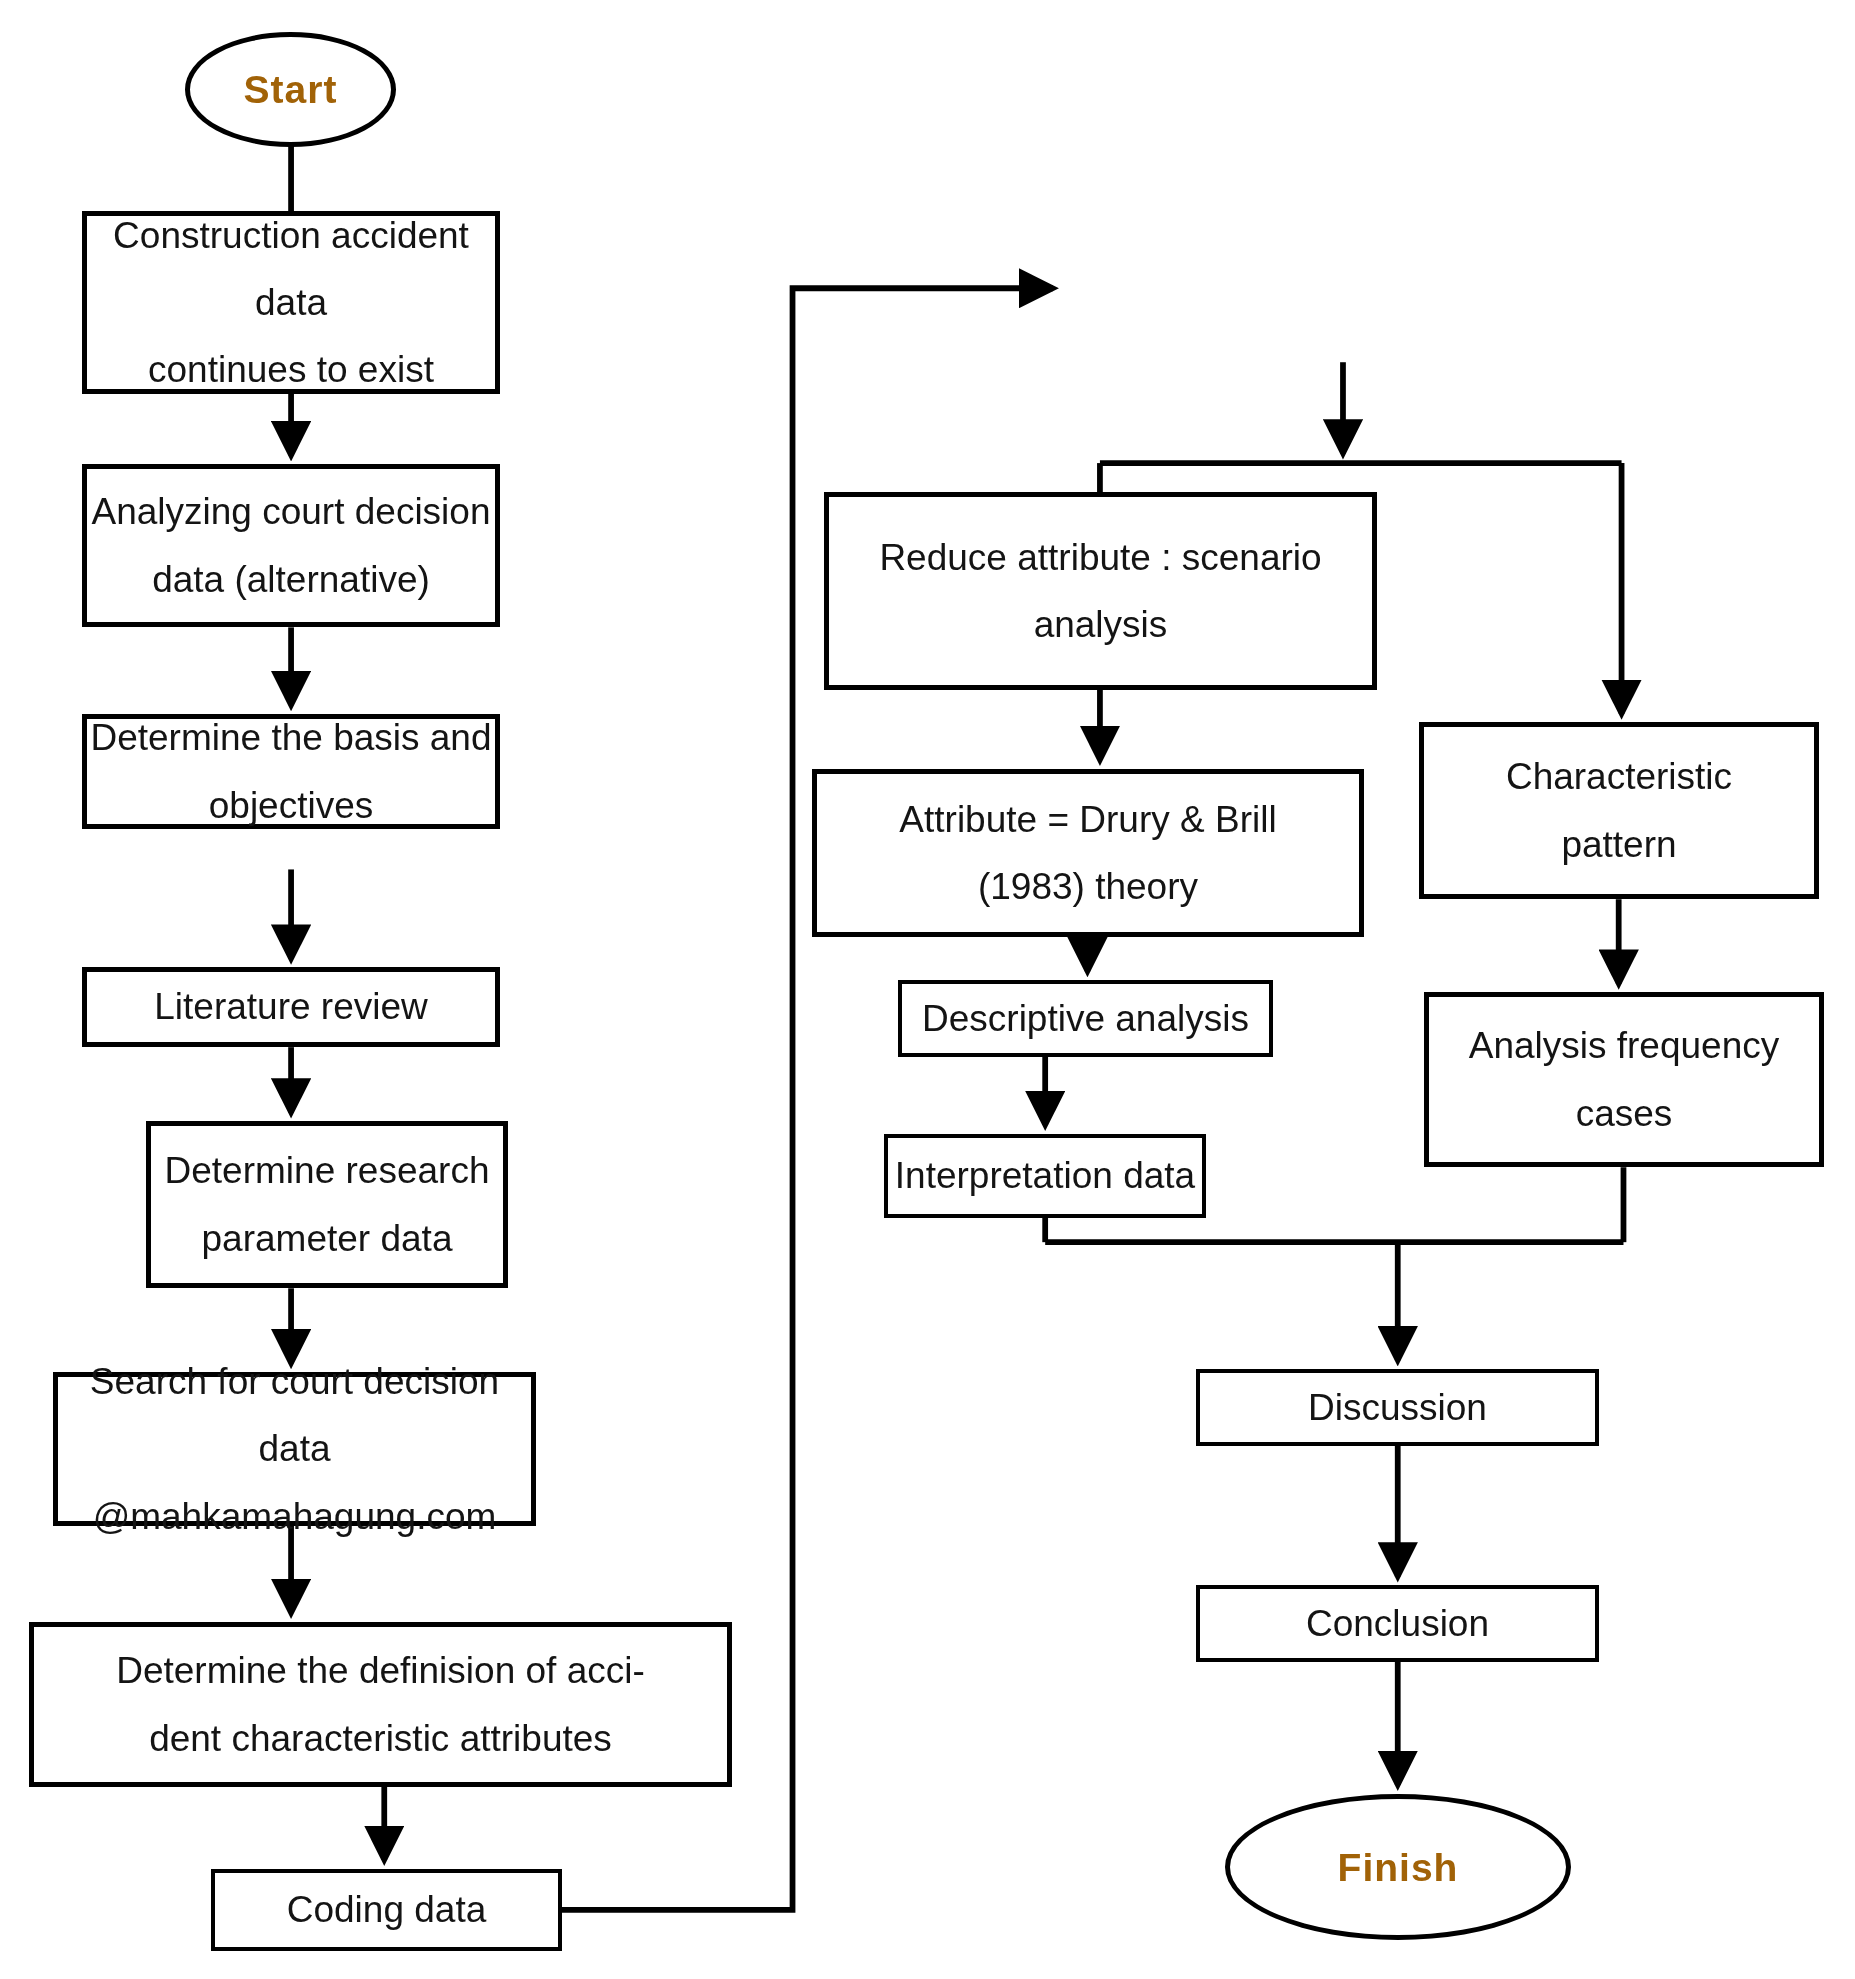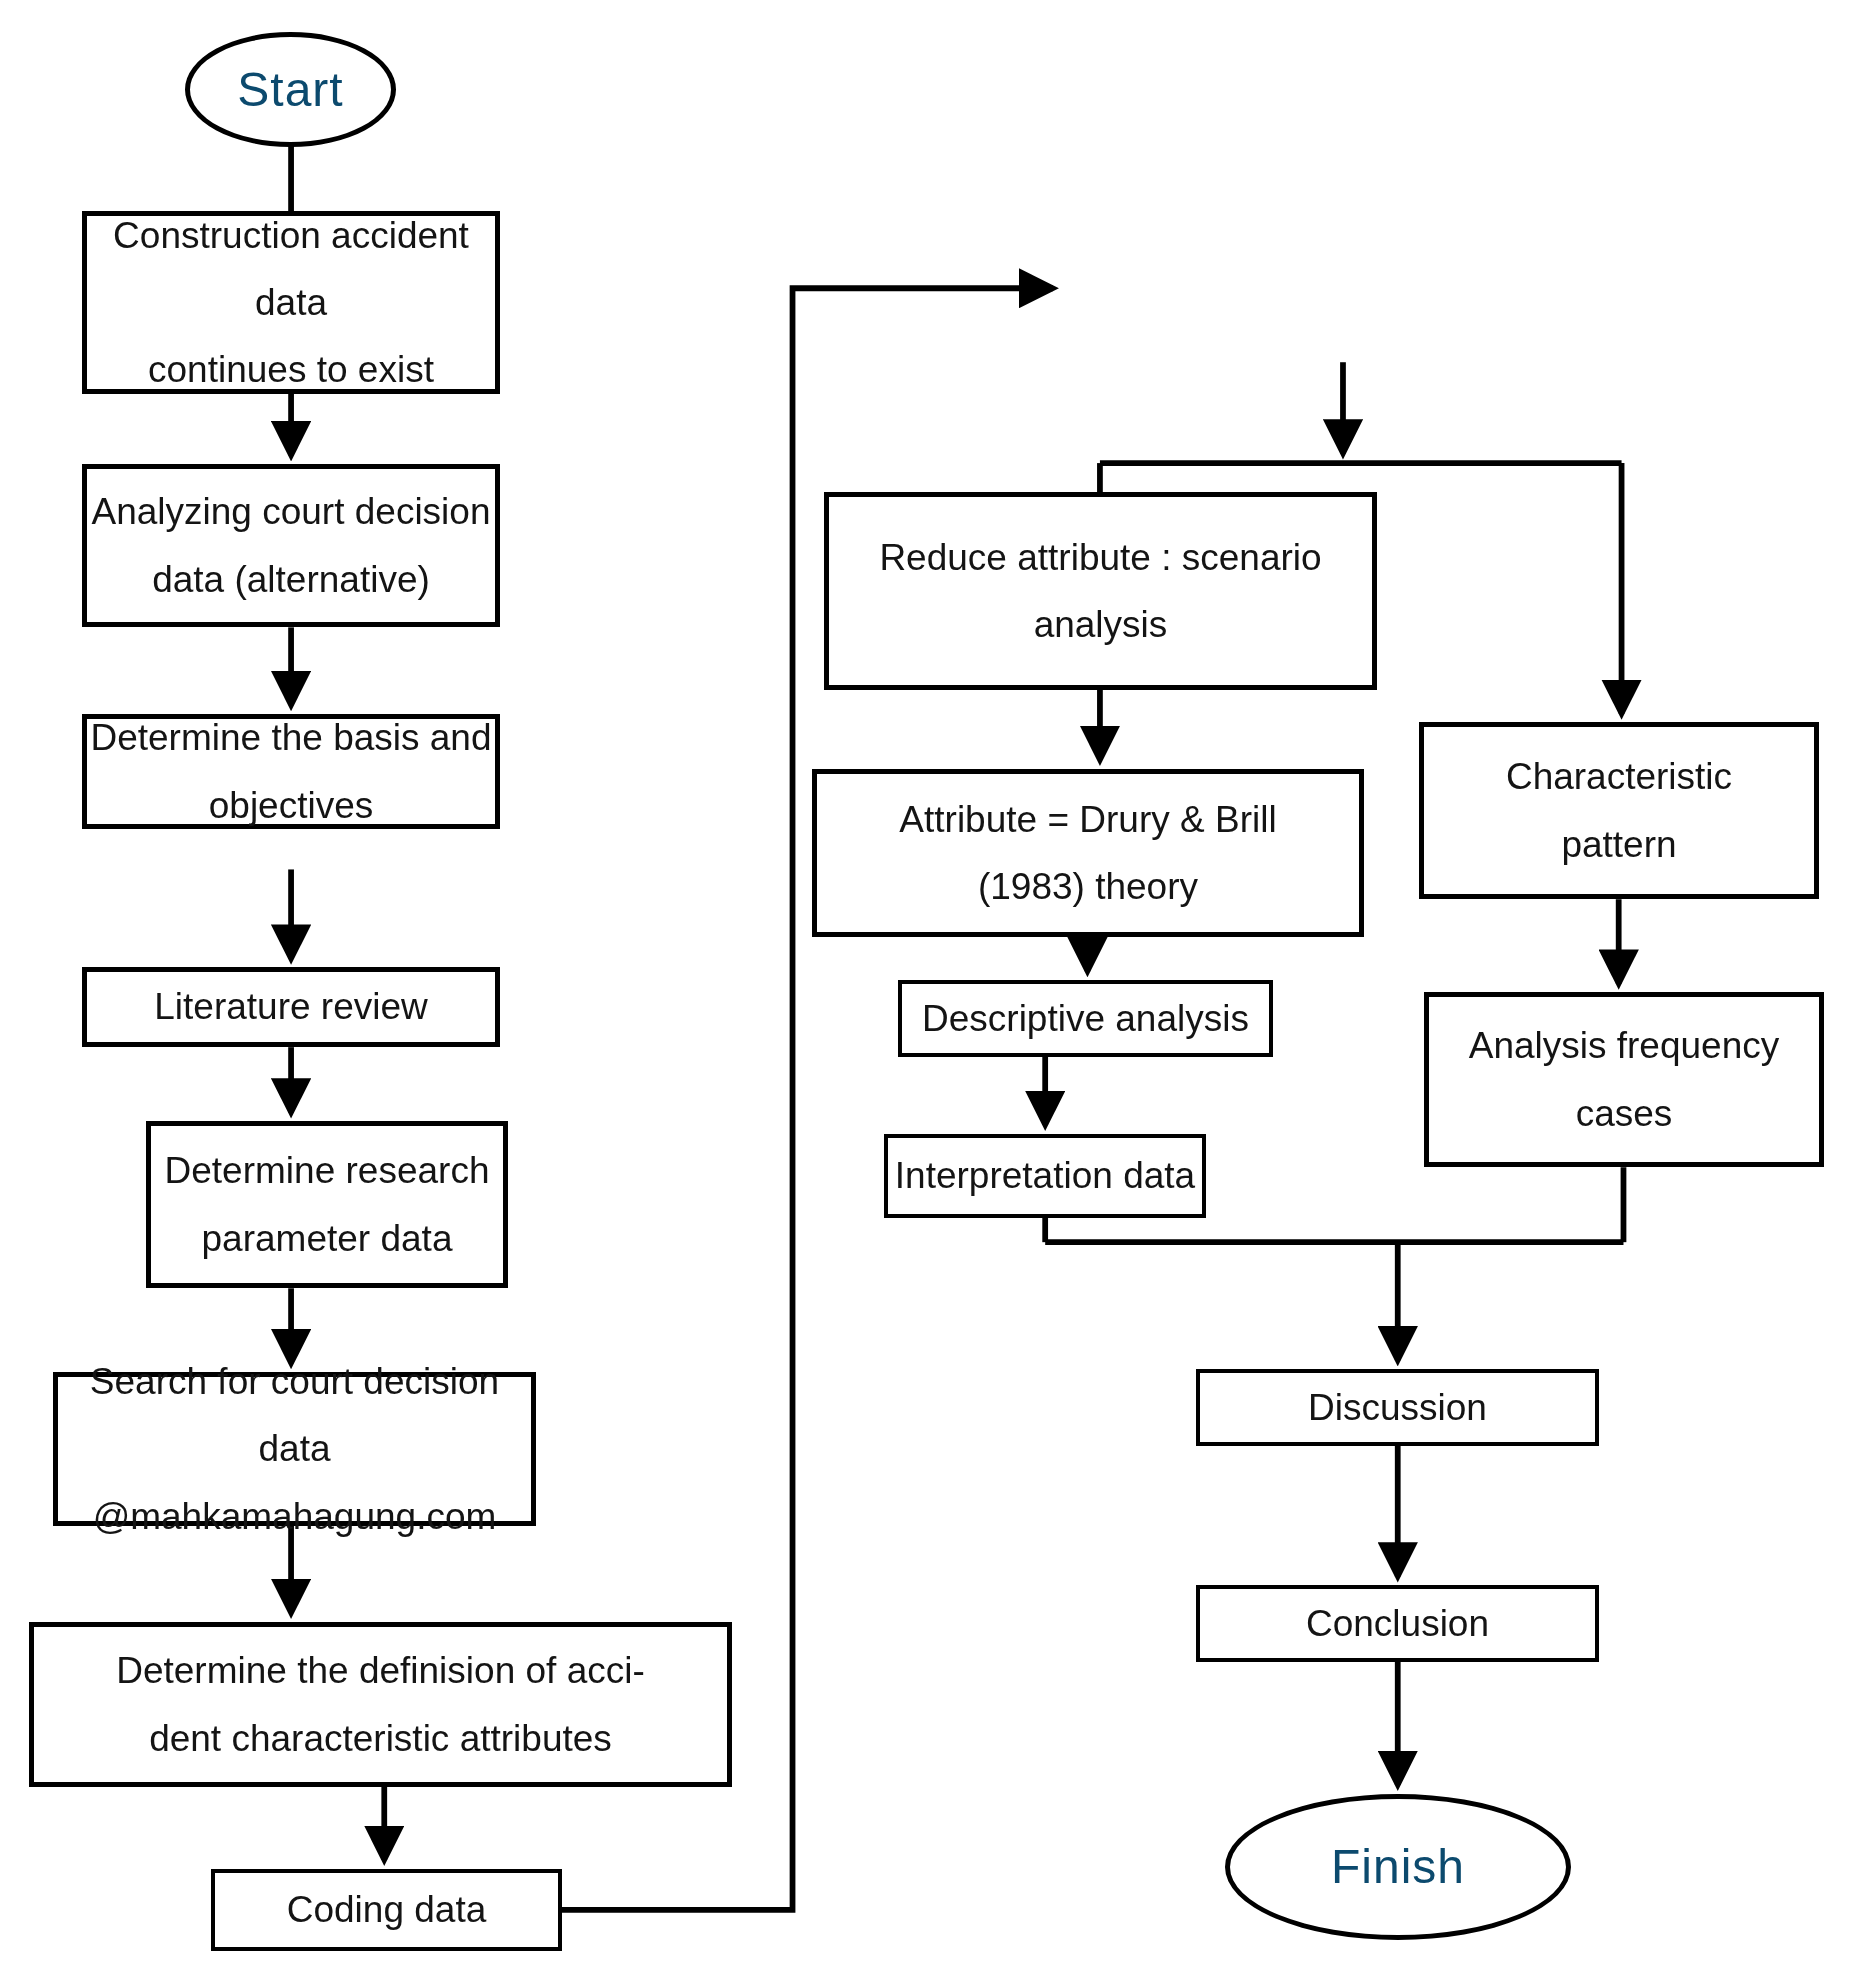--- a/index.html
+++ b/index.html
@@ -20,24 +20,24 @@
     display:flex;align-items:center;justify-content:center;
     text-align:center;
     font-size:37px;
     line-height:1.82;
     white-space:pre-line;
     color:#141414;
   }
   .node.small{font-size:37px;}
   .node.terminal{
     border-radius:50%;
-    font-weight:normal;
-    font-size:48px;
+    font-weight:bold;
+    font-size:39px;
     letter-spacing:1px;
-    color:#0c4a6e;
+    color:#a16207;
     line-height:1;
   }
 </style>
 </head>
 <body>
 
 <div id="canvas">
 
   <svg id="edges" xmlns="http://www.w3.org/2000/svg" viewBox="0 0 1931 2061">
     <defs>

